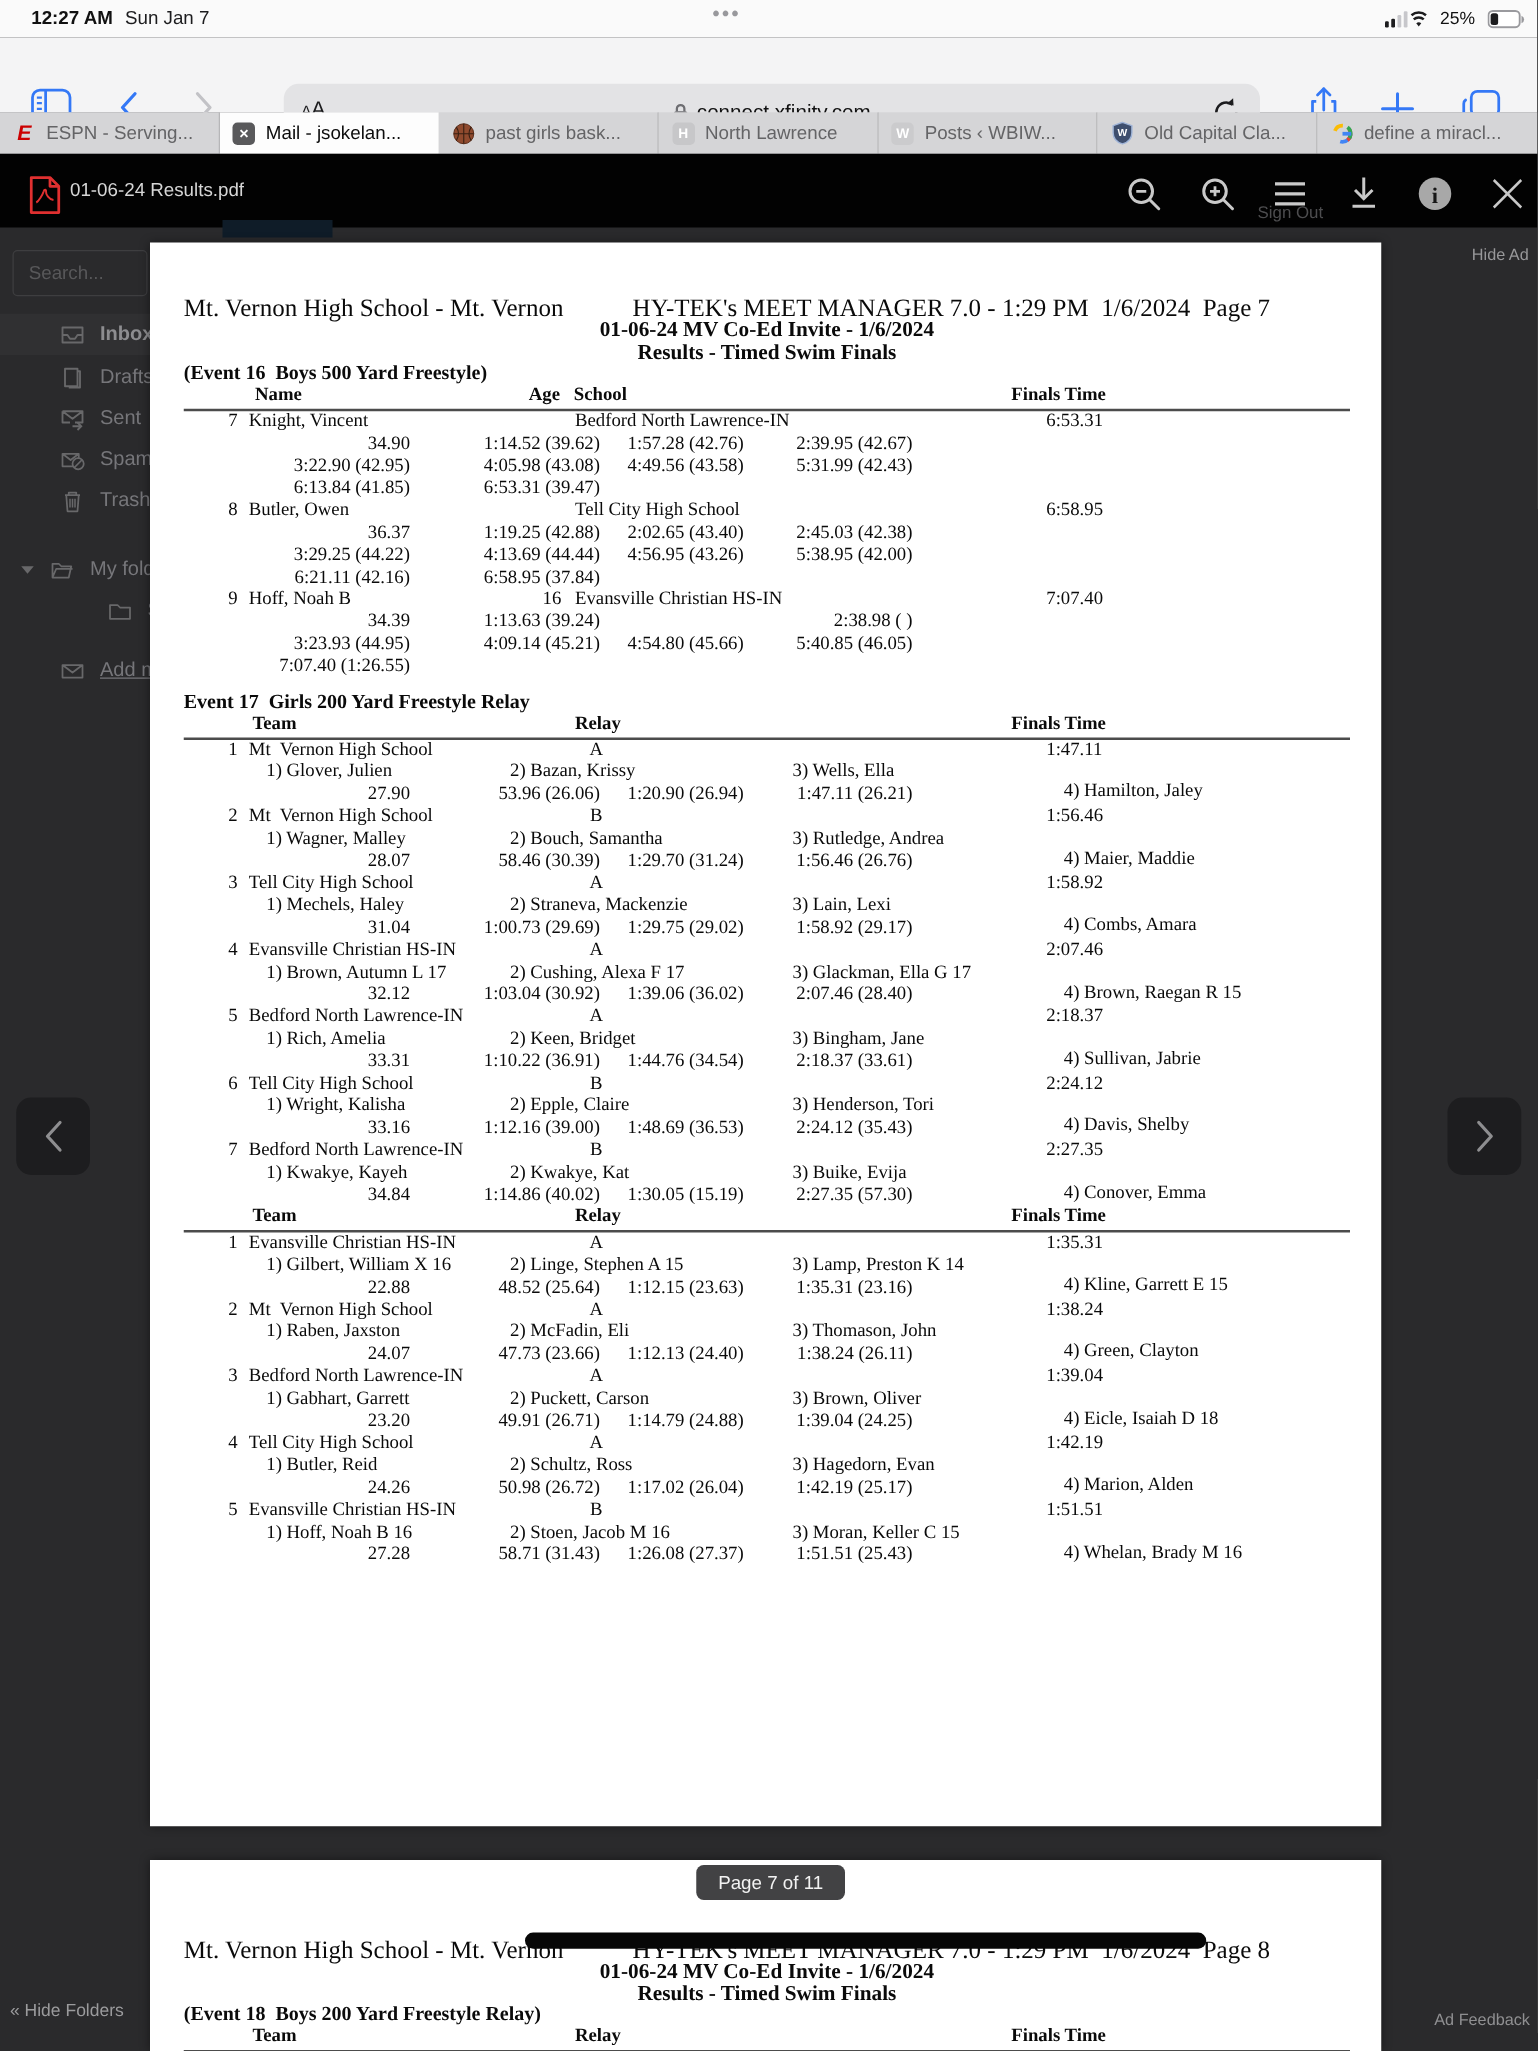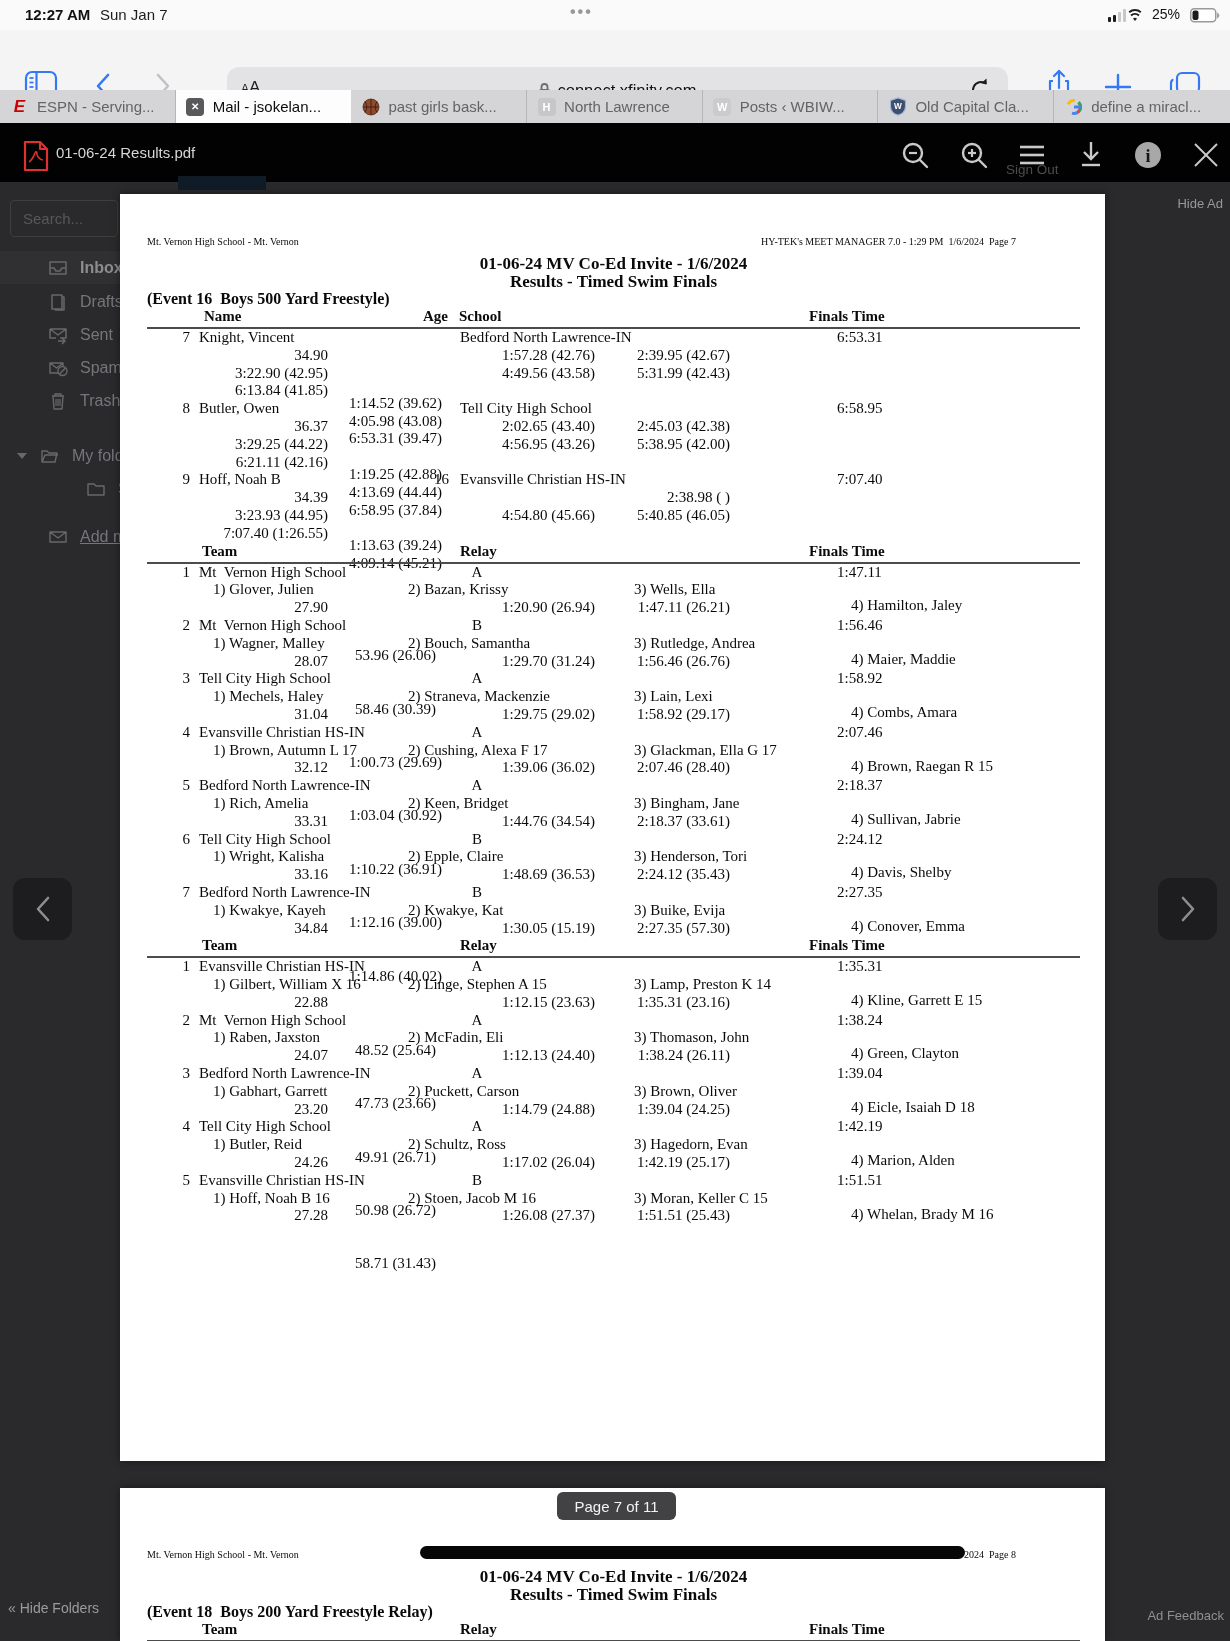--- a/index.html
+++ b/index.html
@@ -62,38 +62,38 @@
   .page-badge{position:absolute;left:557px;top:1492px;width:119px;height:28px;background:rgba(52,52,54,.93);
               border-radius:6px;color:#f2f2f2;font-size:15px;display:flex;align-items:center;justify-content:center;z-index:30;}
   .home-bar{position:absolute;left:420px;top:1546px;width:545px;height:13px;background:#070707;border-radius:7px;z-index:31;}
 
   
   .page{position:absolute;left:120px;width:985px;background:#ffffff;box-shadow:0 0 8px rgba(0,0,0,.45);
         font-family:"Liberation Serif",serif;color:#0a0a0a;}
   .page7{top:194px;height:1267px;}
   .page8{top:1488px;height:153px;}
   .pdf-inner{position:relative;margin-left:27px;width:933px;font-size:15px;}
-  .meet-line{position:relative;height:18px;font-size:10px;}
+  .meet-line{position:relative;height:18px;font-size:20px;}
   .meet-right{position:absolute;right:64px;top:0;white-space:pre;}
   .pdf-title-line{height:18px;text-align:center;font-weight:700;font-size:17px;white-space:pre;}
   .event-heading{height:18px;font-weight:700;font-size:16px;white-space:pre;}
   .event-heading.gap{margin-top:10px;}
   .colhead{position:relative;height:19px;border-bottom:2px solid #4c4c4c;font-weight:700;}
   .colhead span{position:absolute;top:0;white-space:pre;}
   .row{position:relative;height:17.8px;}
   .row span{position:absolute;top:0;white-space:pre;}
   .l-rank{left:0;width:43px;text-align:right;}
   .l-name{left:52px;}
   .l-age{left:240px;width:62px;text-align:right;}
   .l-school{left:313px;}
   .l-time{left:690px;}
   .l-letter{left:316px;width:28px;text-align:center;}
   .sw1{left:66px;} .sw2{left:261px;} .sw3{left:487px;} .sw4{left:704px;margin-top:16px;}
   .sp1{left:60px;width:121px;text-align:right;}
-  .sp2{left:181px;width:135px;text-align:center;margin-top:48px;}
+  .sp2{left:198px;width:135px;text-align:right;}
   .sp3{left:316px;width:132px;text-align:right;}
   .sp4{left:448px;width:135px;text-align:right;}
 </style>
 </head>
 <body>
 
 <div class="screen">
 
   <div class="status-bar">
     <span class="sb-time">12:27 AM</span>
@@ -446,20 +446,21 @@
           </div>
           <div class="row">
             <span class="sp1">3:23.93 (44.95)</span>
             <span class="sp2">4:09.14 (45.21)</span>
             <span class="sp3">4:54.80 (45.66)</span>
             <span class="sp4">5:40.85 (46.05)</span>
           </div>
           <div class="row">
             <span class="sp1">7:07.40 (1:26.55)</span>
           </div>
+          <div class="event-heading gap">Event 17  Girls 200 Yard Freestyle Relay</div>
           <div class="colhead">
             <span style="left: 55px;">Team</span>
             <span style="left: 313px;">Relay</span>
             <span style="left: 662px;">Finals Time</span>
           </div>
           <div class="row">
             <span class="l-rank">1</span>
             <span class="l-name">Mt  Vernon High School</span>
             <span class="l-letter">A</span>
             <span class="l-time">1:47.11</span>

